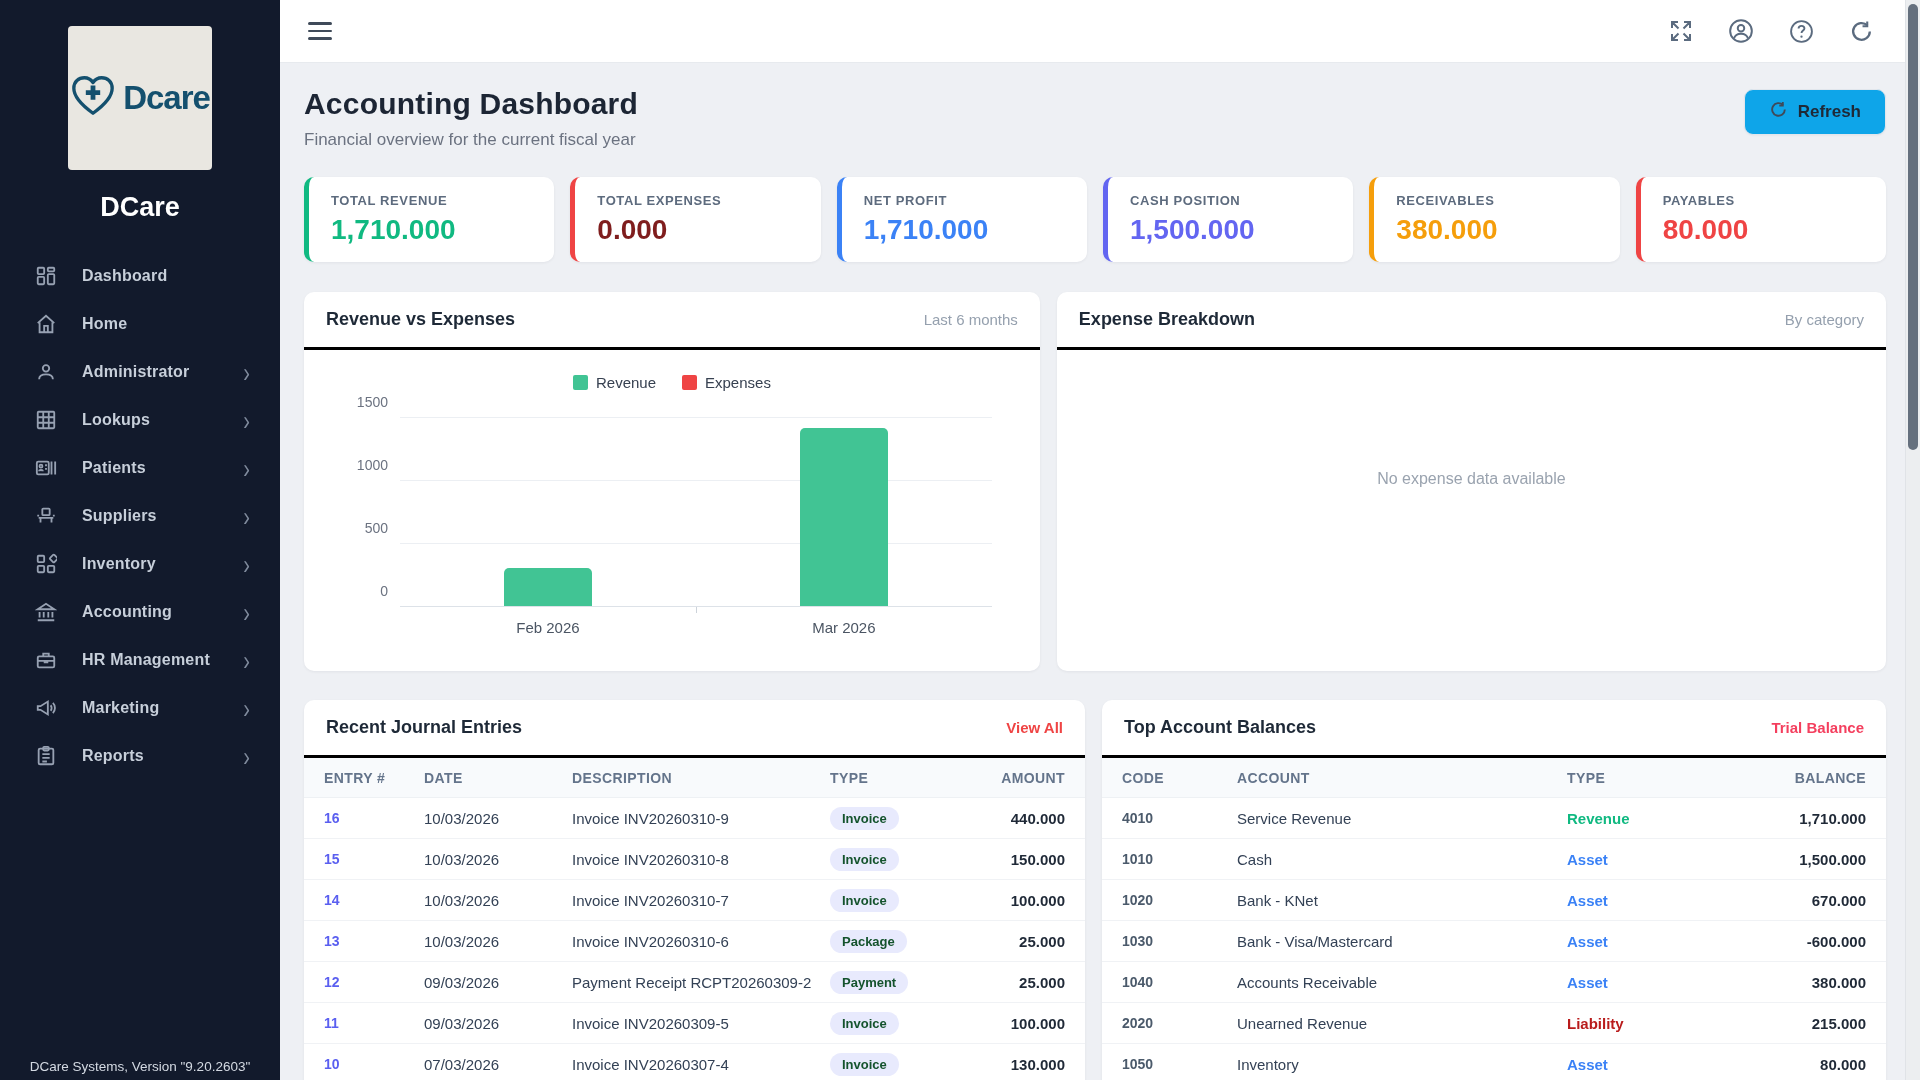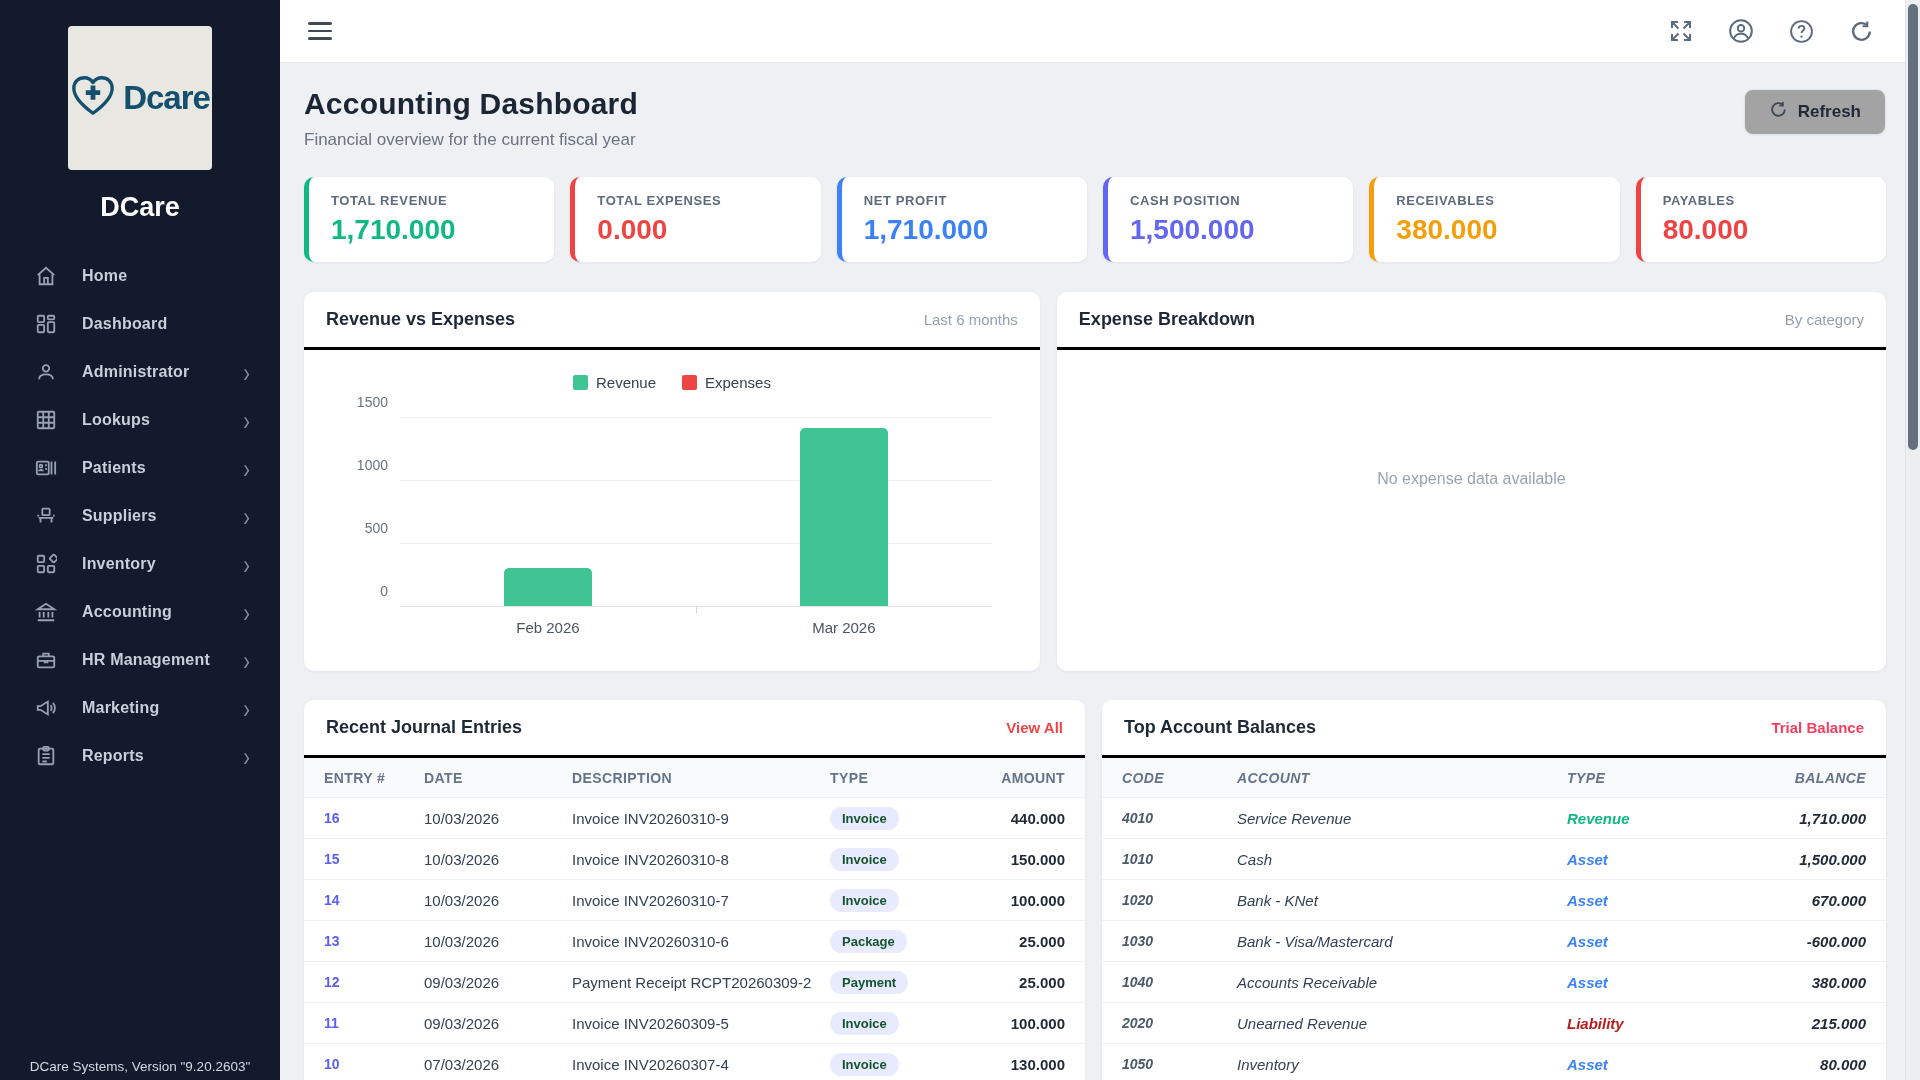--- a/index.html
+++ b/index.html
@@ -24,21 +24,21 @@
             display:flex; align-items:center; padding:0 46px 0 28px; }
   .hamburger { width:24px; cursor:pointer; display:flex; flex-direction:column; gap:5px; }
   .hamburger i { display:block; height:2.5px; background:#3f4a59; border-radius:2px; }
   .topbar-right { margin-left:auto; display:flex; align-items:center; gap:34px; }
   .tico { width:26px; height:26px; cursor:pointer; color:#5b6b7f; display:flex; align-items:center; justify-content:center; }
 
   .content { position:absolute; left:24px; top:63px; width:1582px; }
   .page-head { position:relative; margin-top:24px; }
   .page-title { font-size:30px; font-weight:700; color:#1c2534; letter-spacing:.2px; }
   .page-sub { margin-top:9px; font-size:17px; color:#6b7280; }
-  .refresh-btn { position:absolute; right:0; top:2px; height:46px; padding:0 24px; background:#a3a3a3; border:1px solid #e1e6ec;
+  .refresh-btn { position:absolute; right:0; top:2px; height:46px; padding:0 24px; background:#0ea5e9; border:1px solid #e1e6ec;
                  border-radius:9px; display:flex; align-items:center; gap:10px; font-size:17px; font-weight:600; color:#1f2937;
                  cursor:pointer; box-shadow:0 1px 2px rgba(16,24,40,.04); }
 
   
   .kpi-row { margin-top:27px; display:flex; gap:16px; }
   .kpi-card { flex:1; height:85px; background:#ffffff; border-radius:10px; border-left:5px solid #ccc;
               box-shadow:0 1px 3px rgba(16,24,40,.06); padding:16px 22px 8px 22px; }
   .kpi-label { font-size:13px; font-weight:700; color:#5d6b7e; letter-spacing:.6px; }
   .kpi-value { margin-top:6px; font-size:28px; font-weight:700; }
 
@@ -71,21 +71,21 @@
   .xlabels span { width:50%; text-align:center; font-size:15px; color:#4b5563; }
 
   .empty-msg { margin-top:120px; text-align:center; font-size:16px; color:#9aa3af; }
 
   
   .tables-row { margin-top:29px; }
   .table-card-left { width:781px; height:500px; }
   .table-card-right { width:784px; height:500px; }
   .tgrid { display:grid; align-items:center; padding:0 20px; }
   .jgrid { grid-template-columns:100px 148px 258px 125px 1fr; }
-  .agrid { grid-template-columns:115px 330px 185px 1fr;font-style:italic; }
+  .agrid { grid-template-columns:115px 330px 185px 1fr; }
   .thead { height:40px; background:#f8fafc; border-bottom:1px solid #eef1f4; }
   .thead span { font-size:14px; font-weight:700; color:#64748b; letter-spacing:.4px; }
   .trow { height:41px; border-bottom:1px solid #f0f2f5; }
   .cell { font-size:15px; color:#334155; }
   .cell.right, .thead span.right { text-align:right; }
   .entry-link { font-size:14px; font-weight:700; color:#5a5ff0; cursor:pointer; }
   .amount { font-weight:600; color:#1f2937; }
   .badge { display:inline-block; background:#e8eafd; color:#14532d; font-size:13px; font-weight:700;
            padding:4px 12px; border-radius:12px; }
   .code-cell { font-size:14px; font-weight:600; color:#4b5a6b; }
@@ -108,37 +108,37 @@
         </svg>
     </span>
     <span class="logo-text">Dcare</span>
   </div>
   <div class="brand">DCare</div>
 
   <nav class="nav">
     <div class="nav-item">
       <span class="nico">
           <svg width="22" height="22" viewBox="0 0 24 24" fill="none" stroke="#97a1b2" stroke-width="2">
-            <path d="M3 11 L12 3 L21 11"></path>
-            <path d="M5 10 V21 H19 V10"></path>
-            <path d="M10 21 V14 H14 V21"></path>
-          </svg>
-        </span>
-      <span class="nlabel">Home</span>
-    </div>
-    <div class="nav-item">
-      <span class="nico">
-          <svg width="22" height="22" viewBox="0 0 24 24" fill="none" stroke="#97a1b2" stroke-width="2">
             <rect x="3" y="3" width="7" height="7" rx="1"></rect>
             <rect x="14" y="3" width="7" height="4" rx="1"></rect>
             <rect x="14" y="10" width="7" height="11" rx="1"></rect>
             <rect x="3" y="13" width="7" height="8" rx="1"></rect>
           </svg>
         </span>
       <span class="nlabel">Dashboard</span>
+    </div>
+    <div class="nav-item">
+      <span class="nico">
+          <svg width="22" height="22" viewBox="0 0 24 24" fill="none" stroke="#97a1b2" stroke-width="2">
+            <path d="M3 11 L12 3 L21 11"></path>
+            <path d="M5 10 V21 H19 V10"></path>
+            <path d="M10 21 V14 H14 V21"></path>
+          </svg>
+        </span>
+      <span class="nlabel">Home</span>
     </div>
     <div class="nav-item">
       <span class="nico">
           <svg width="22" height="22" viewBox="0 0 24 24" fill="none" stroke="#97a1b2" stroke-width="2">
             <circle cx="12" cy="8" r="3.5"></circle>
             <path d="M4.5 20 C4.5 16 8 14.5 12 14.5 C16 14.5 19.5 16 19.5 20"></path>
           </svg>
         </span>
       <span class="nlabel">Administrator</span>
       <span class="chev">›</span>
@@ -284,21 +284,21 @@
       </button>
     </div>
 
     <div class="kpi-row">
       <div class="kpi-card" style="border-left-color: rgb(16, 185, 129);">
         <div class="kpi-label">TOTAL REVENUE</div>
         <div class="kpi-value" style="color: rgb(16, 185, 129);">1,710.000</div>
       </div>
       <div class="kpi-card" style="border-left-color: rgb(239, 68, 68);">
         <div class="kpi-label">TOTAL EXPENSES</div>
-        <div class="kpi-value" style="color: #ef4444;">0.000</div>
+        <div class="kpi-value" style="color: #7f1d1d;">0.000</div>
       </div>
       <div class="kpi-card" style="border-left-color: rgb(59, 130, 246);">
         <div class="kpi-label">NET PROFIT</div>
         <div class="kpi-value" style="color: rgb(59, 130, 246);">1,710.000</div>
       </div>
       <div class="kpi-card" style="border-left-color: rgb(99, 102, 241);">
         <div class="kpi-label">CASH POSITION</div>
         <div class="kpi-value" style="color: rgb(99, 102, 241);">1,500.000</div>
       </div>
       <div class="kpi-card" style="border-left-color: rgb(245, 158, 11);">

